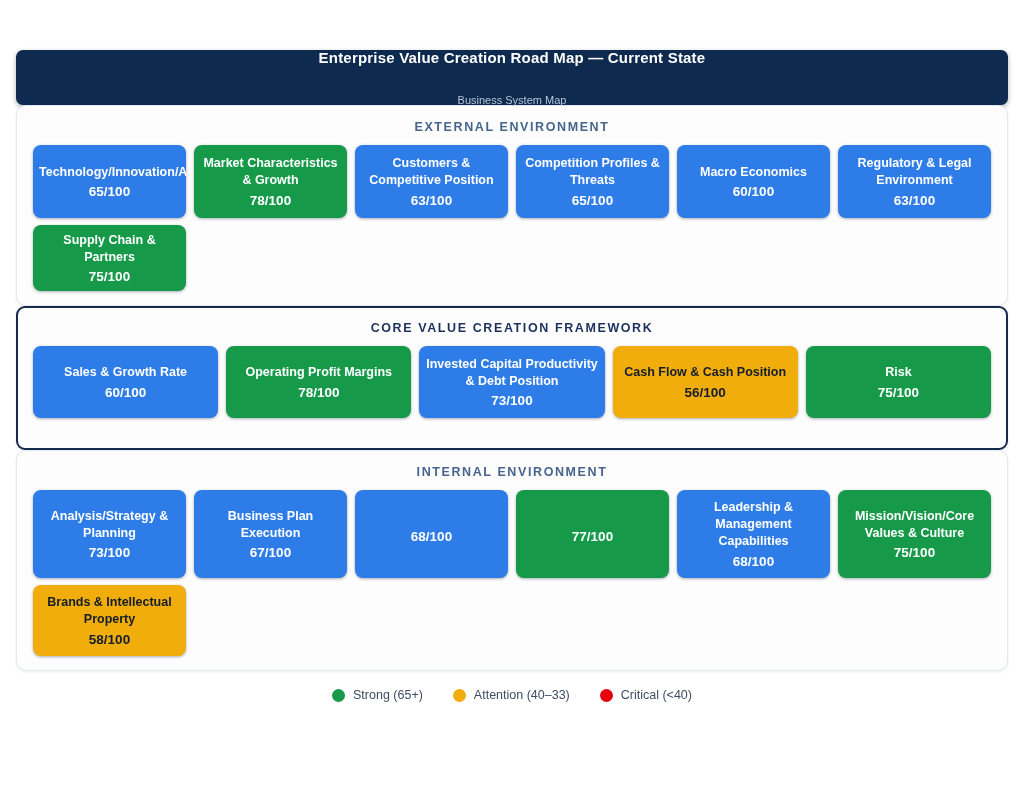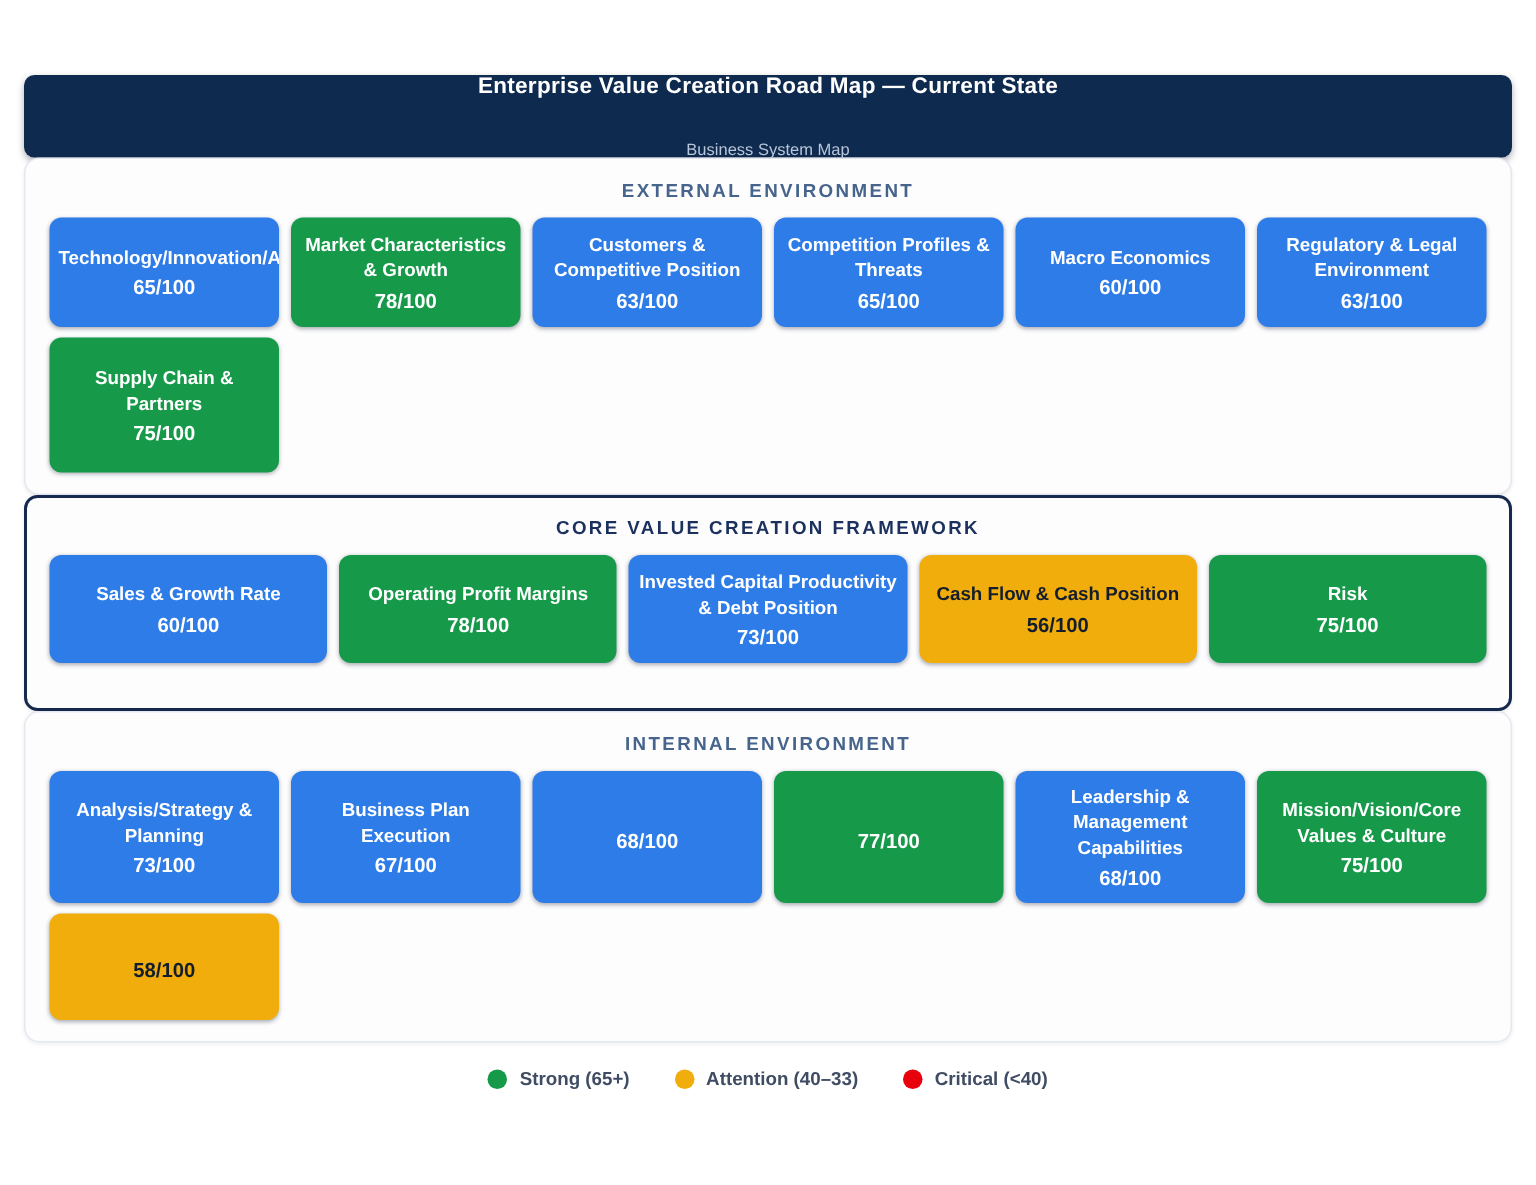--- a/index.html
+++ b/index.html
@@ -28,35 +28,35 @@
   .grid{display:grid;gap:7px 8px;}
   .cols6{grid-template-columns:repeat(6,1fr);}
   .cols5{grid-template-columns:repeat(5,1fr);}
 
   .card{
     border-radius:8px;overflow:hidden;padding:5px 6px;box-sizing:border-box;
     display:flex;flex-direction:column;justify-content:center;align-items:center;
     text-align:center;color:#ffffff;box-shadow:0 1px 3px rgba(16,24,40,.35);
   }
   .external .card{height:73px;}
-  .external .card:nth-child(7){height:90px;}
+  .external .card:nth-child(7){height:66px;}
   .core .card{height:72px;}
   .internal .card{height:88px;}
   .internal .card:nth-child(7){height:71px;}
 
   .c-blue{background:var(--blue,#2e7ce7);}
   .c-green{background:var(--green,#169a4a);}
   .c-amber{background:var(--amber,#f0ad0b);color:var(--dark-text,#141d2e);}
 
   .card-title{font-size:12.5px;font-weight:bold;line-height:1.34;width:100%;}
   .card-title.nowrap{white-space:nowrap;}
   .card-score{font-size:13.5px;font-weight:bold;margin-top:4px;}
 
   .legend{margin-top:17px;display:flex;justify-content:center;align-items:center;gap:30px;}
-  .legend-item{display:flex;align-items:center;gap:8px;font-size:12.5px;color:#3f4c63;font-weight:bold;}
+  .legend-item{display:flex;align-items:center;gap:8px;font-size:12.5px;color:#3f4c63;}
   .dot{width:13px;height:13px;border-radius:50%;flex:0 0 auto;}
   .dot-strong{background:var(--green,#169a4a);}
   .dot-attention{background:var(--amber,#f0ad0b);}
   .dot-critical{background:var(--red,#e8000d);}
 </style>
 </head>
 <body>
 
 <div class="page">
 
@@ -144,20 +144,21 @@
       </div>
       <div class="card c-blue">
         <div class="card-title">Leadership &amp; Management Capabilities</div>
         <div class="card-score">68/100</div>
       </div>
       <div class="card c-green">
         <div class="card-title">Mission/Vision/Core Values &amp; Culture</div>
         <div class="card-score">75/100</div>
       </div>
       <div class="card c-amber">
+        <div class="card-title">Brands &amp; Intellectual Property</div>
         <div class="card-score">58/100</div>
       </div>
     </div>
   </section>
 
   <div class="legend">
     <div class="legend-item">
       <span class="dot dot-strong"></span>
       <span>Strong (65+)</span>
     </div>

